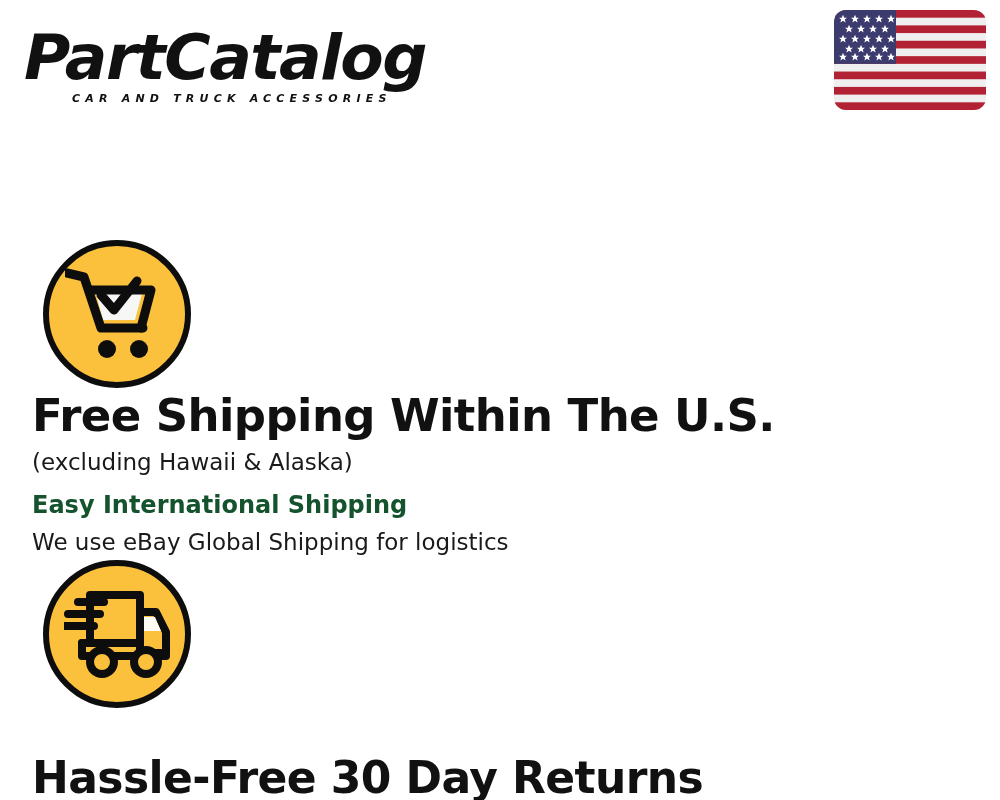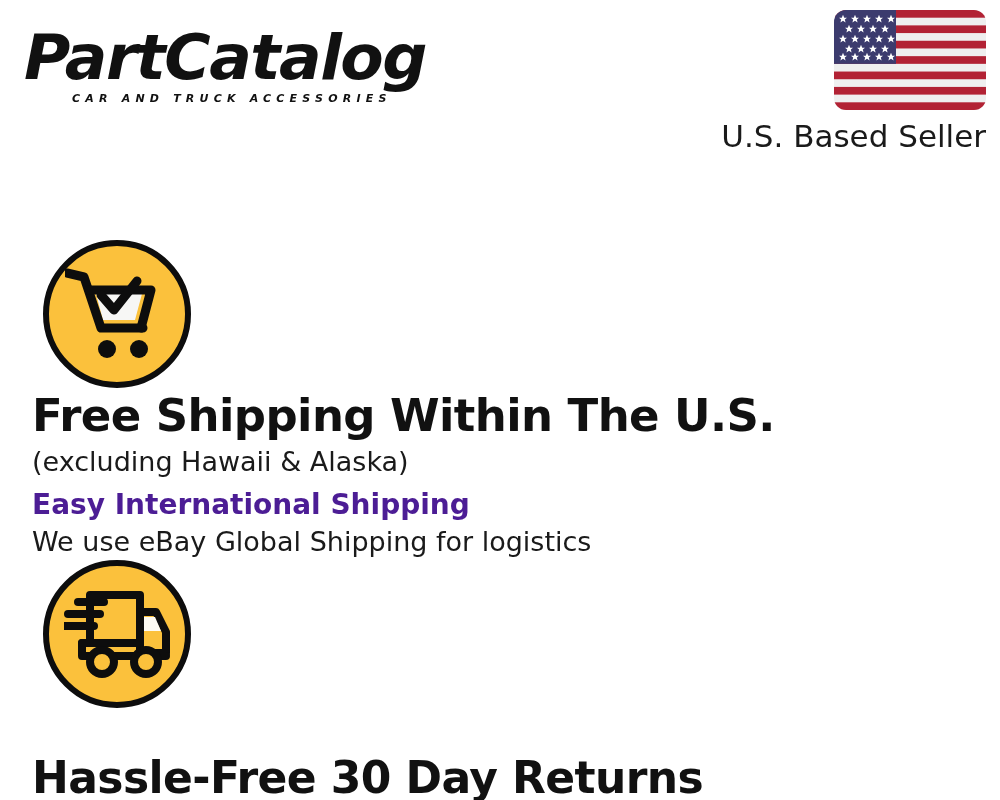--- a/index.html
+++ b/index.html
@@ -80,31 +80,31 @@
     font-weight:700;
     font-size:44px;
     line-height:52px;
     letter-spacing:-0.6px;
     color:#111;
     white-space:nowrap;
   }
   .feature-sub {
     font-family:"DejaVu Sans", sans-serif;
     font-weight:400;
-    font-size:27px;
+    font-size:23px;
     line-height:36px;
     color:#1a1a1a;
     white-space:nowrap;
   }
   .feature-sub-strong {
     font-family:"DejaVu Sans", sans-serif;
     font-weight:700;
-    font-size:28px;
+    font-size:24px;
     line-height:38px;
-    color:#4c1d95;
+    color:#14532d;
     white-space:nowrap;
     margin-top:6px;
   }
 
   .row-1 .feature-text { padding-top:0px; }
   .row-1 .feature-title { font-size:45px; line-height:56px; }
   .row-2 .feature-text, .row-3 .feature-text { padding-top:44px; }
   .row-2 { min-height:172px; }
   .row-3 { min-height:172px; }
 </style>
@@ -164,21 +164,20 @@
               <use href="#star5" x="51" y="39"></use>
               <use href="#star5" x="9" y="47"></use>
               <use href="#star5" x="21" y="47"></use>
               <use href="#star5" x="33" y="47"></use>
               <use href="#star5" x="45" y="47"></use>
               <use href="#star5" x="57" y="47"></use>
             </g>
           </g>
         </svg>
       </div>
-      <div class="seller-label">U.S. Based Seller</div>
     </div>
 
   </div>
 
   <div class="features">
 
     <div class="feature-row row-1">
       <div class="icon-badge">
         <svg width="104" height="100" viewBox="0 0 104 100">
 

